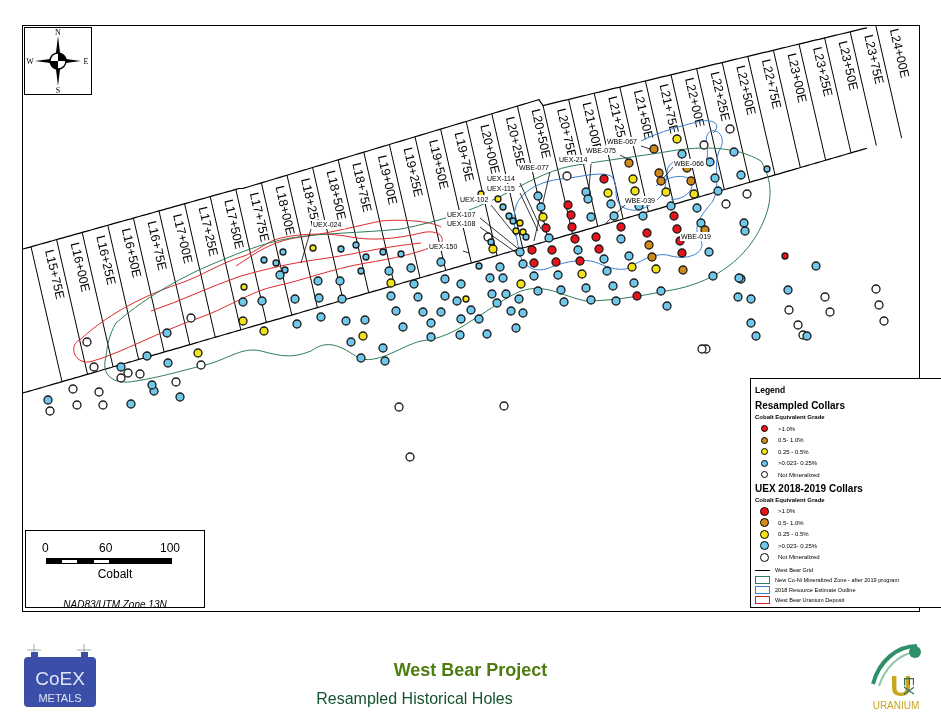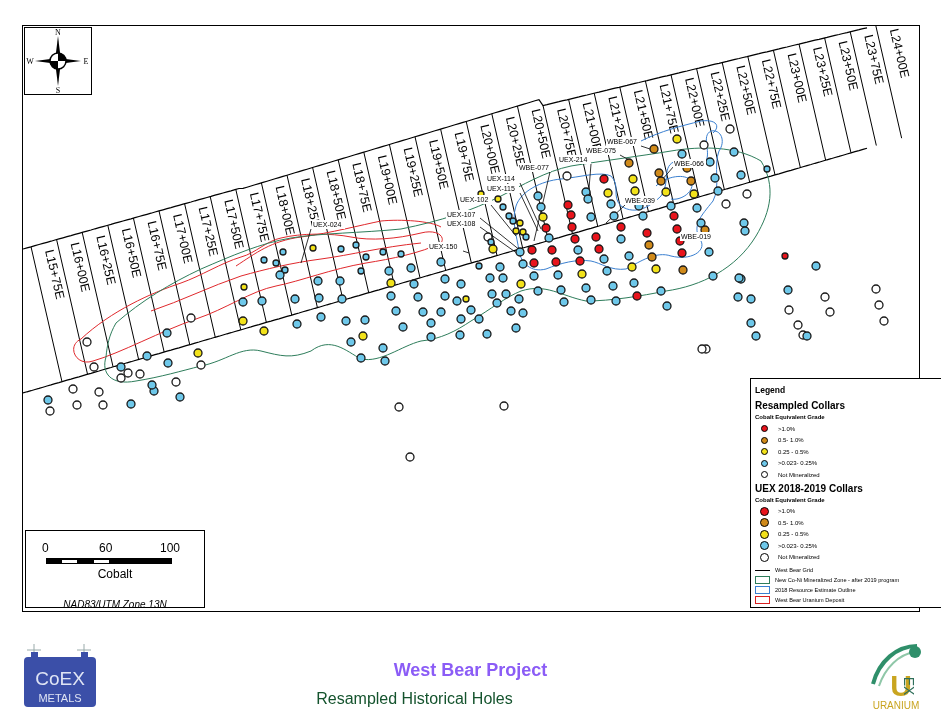--- a/index.html
+++ b/index.html
@@ -16,21 +16,21 @@
   #legend .lg-sub { font-weight:bold; font-size:10px; margin:2px 0 3px 0; }
   #legend .lg-sub2 { font-weight:bold; font-size:6px; margin:2px 0 3px 0; }
   #legend .lg-row { display:flex; align-items:center; height:11.5px; }
   #legend .lg-row .dot { width:7px; height:7px; border-radius:50%; border:1.2px solid #000; margin:0 10px 0 6px; box-sizing:border-box; }
   #legend .lg-row .dot.big { width:9px; height:9px; margin:0 9px 0 5px; border-width:1.6px; }
   #legend .lg-row span.t { font-size:6px; }
   #legend .lg-line { display:flex; align-items:center; height:10px; }
   #legend .lg-line .ln { width:15px; height:0; border-top:1.3px solid #000; margin:0 5px 0 0; }
   #legend .lg-line .bx { width:15px; height:8px; border:1.2px solid; margin:0 5px 0 0; box-sizing:border-box; }
   #legend .lg-line span.t { font-size:5.6px; }
-  #footer-title { position:absolute; left:0; width:941px; top:660px; text-align:center; font-size:18px; font-weight:bold; color:#8b5cf6; }
+  #footer-title { position:absolute; left:0; width:941px; top:660px; text-align:center; font-size:18px; font-weight:bold; color:#4d7c0f; }
   #footer-sub { position:absolute; left:0; width:829px; top:690px; text-align:center; font-size:16px; color:#14532d; }
   #logo-coex { position:absolute; left:22px; top:642px; width:78px; height:68px; }
   #logo-uex { position:absolute; left:865px; top:636px; width:62px; height:76px; }
 </style>
 </head>
 <body>
 
 <div id="map-frame">
   <svg id="map-svg" width="898" height="587" viewBox="22 25 898 587" xmlns="http://www.w3.org/2000/svg">
     <g id="grid-layer">

